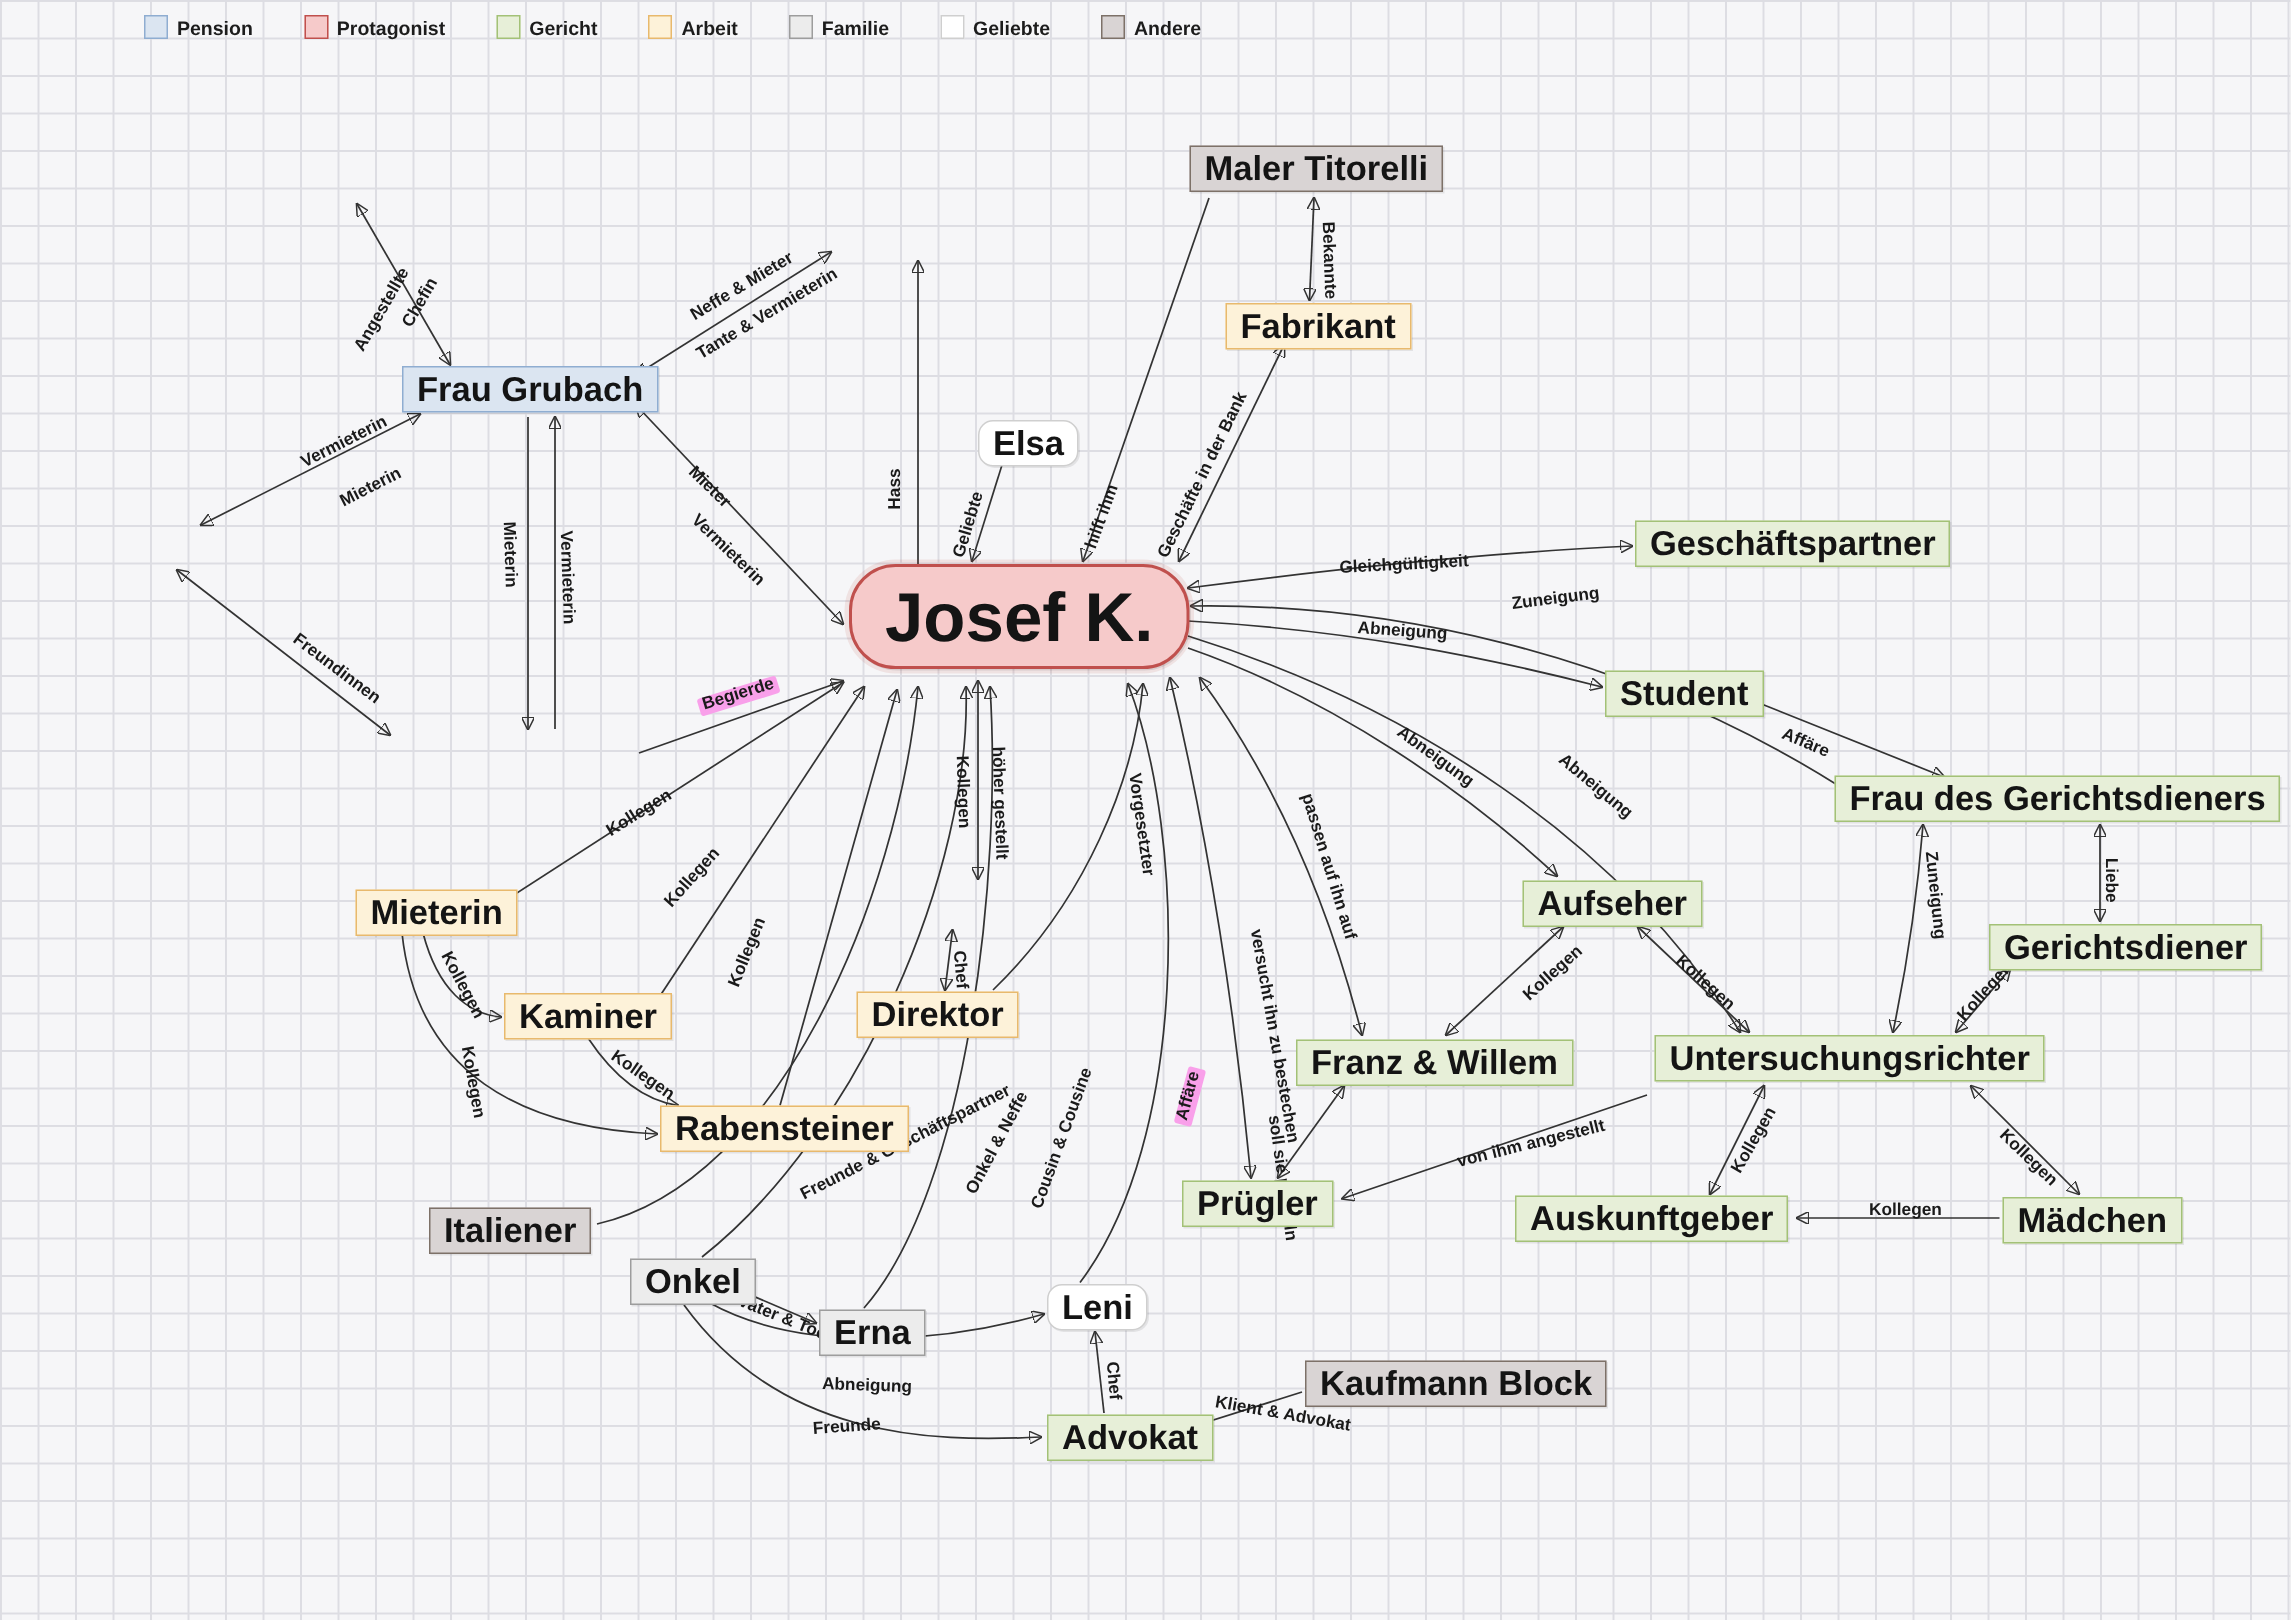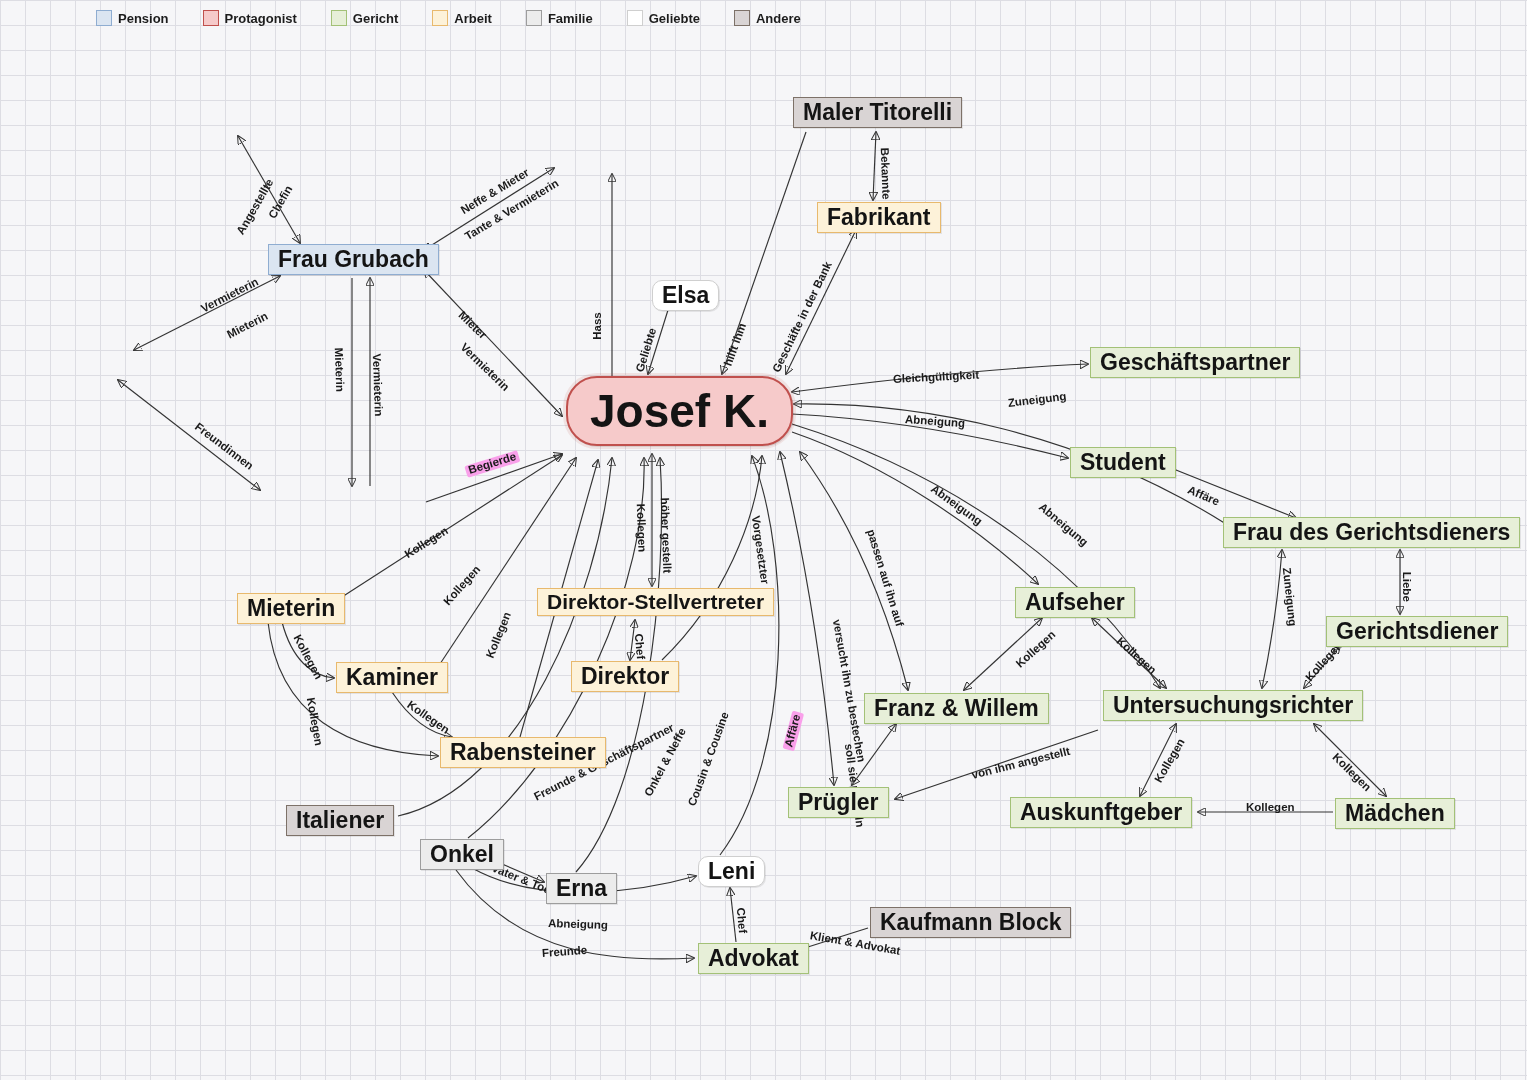--- a/index.html
+++ b/index.html
@@ -194,21 +194,20 @@
 
   <div class="node cat-andere" style="left:793px;top:97px">Maler Titorelli</div>
   <div class="node cat-arbeit" style="left:817px;top:202px">Fabrikant</div>
   <div class="node cat-pension" style="left:268px;top:244px">Frau Grubach</div>
   <div class="node cat-geliebte" style="left:652px;top:280px">Elsa</div>
   <div class="node cat-protagonist node-josef" style="left:566px;top:376px">Josef K.</div>
   <div class="node cat-gericht" style="left:1090px;top:347px">Geschäftspartner</div>
   <div class="node cat-gericht" style="left:1070px;top:447px">Student</div>
   <div class="node cat-gericht" style="left:1223px;top:517px">Frau des Gerichtsdieners</div>
   <div class="node cat-arbeit" style="left:237px;top:593px">Mieterin</div>
-  <div class="node cat-arbeit" style="left:537px;top:588px;font-size:21px">Direktor-Stellvertreter</div>
   <div class="node cat-gericht" style="left:1015px;top:587px">Aufseher</div>
   <div class="node cat-gericht" style="left:1326px;top:616px">Gerichtsdiener</div>
   <div class="node cat-arbeit" style="left:336px;top:662px">Kaminer</div>
   <div class="node cat-arbeit" style="left:571px;top:661px">Direktor</div>
   <div class="node cat-gericht" style="left:864px;top:693px">Franz &amp; Willem</div>
   <div class="node cat-gericht" style="left:1103px;top:690px">Untersuchungsrichter</div>
   <div class="node cat-arbeit" style="left:440px;top:737px">Rabensteiner</div>
   <div class="node cat-andere" style="left:286px;top:805px">Italiener</div>
   <div class="node cat-gericht" style="left:788px;top:787px">Prügler</div>
   <div class="node cat-gericht" style="left:1010px;top:797px">Auskunftgeber</div>

